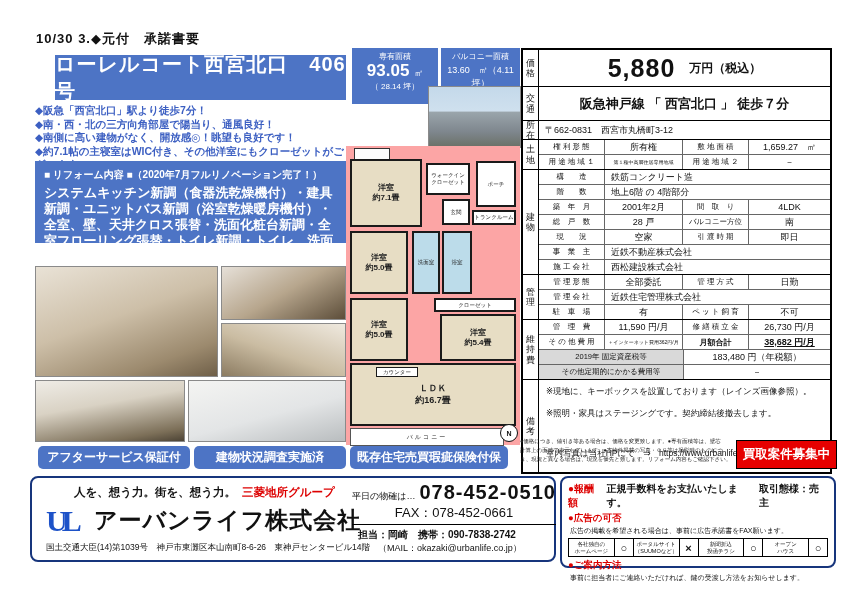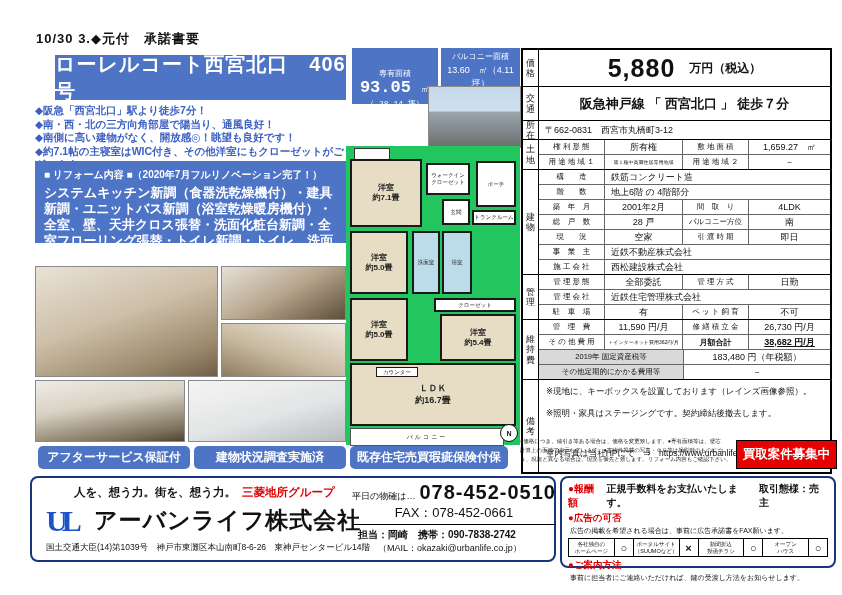--- a/index.html
+++ b/index.html
@@ -6,21 +6,21 @@
   .page{position:relative;width:842px;height:595px;background:#fff;overflow:hidden;
         font-family:"Liberation Sans","DejaVu Sans",sans-serif;color:#111;}
   .pre{white-space:pre-line;}
   .abs{position:absolute;}
   
   .hdr-note{left:36px;top:30px;font-size:13px;letter-spacing:1px;font-weight:600;}
   
   .title-bar{left:55px;top:55px;width:291px;height:45px;background:#4d74c5;color:#fff;
              display:flex;align-items:center;justify-content:center;font-size:20px;font-weight:bold;letter-spacing:1px;}
   .area-box{background:#4d74c5;color:#fff;text-align:center;}
-  .area-senyu{left:352px;top:48px;width:86px;height:56px;padding-top:20px;box-sizing:border-box;font-family:Liberation Mono, monospace;}
+  .area-senyu{left:352px;top:48px;width:86px;height:56px;padding-top:3px;box-sizing:border-box;}
   .area-balc{left:441px;top:48px;width:79px;height:38px;padding-top:3px;box-sizing:border-box;}
   .area-lbl{font-size:8px;}
   .area-val{font-size:17px;font-weight:bold;line-height:1.1;}
   .area-val small{font-size:9px;font-weight:normal;}
   .area-tsubo{font-size:8px;}
   .balc-line{font-size:9px;margin-top:2px;}
   
   .bullets{left:35px;top:104px;width:312px;}
   .bullets div{font-size:10.5px;font-weight:bold;color:#3c5fc2;line-height:13.5px;}
   
@@ -36,21 +36,21 @@
      background:linear-gradient(160deg,#e9e2d6 0%,#cdbfa8 45%,#9c8a6e 80%,#6f5f48 100%);}
   .ph-entry{left:221px;top:266px;width:125px;height:54px;
      background:linear-gradient(150deg,#e6e0d8 0%,#b7a68d 50%,#5d4e3a 100%);}
   .ph-living2{left:221px;top:323px;width:125px;height:54px;
      background:linear-gradient(200deg,#efe9df 0%,#cabca2 55%,#8c7c62 100%);}
   .ph-kitchen{left:35px;top:380px;width:150px;height:62px;
      background:linear-gradient(170deg,#efece6 0%,#d9d2c4 40%,#7c6f58 85%,#4c4335 100%);}
   .ph-bath{left:188px;top:380px;width:158px;height:62px;
      background:linear-gradient(165deg,#f4f4f2 0%,#e3e5e6 55%,#b9bdbf 100%);}
   
-  .plan{left:346px;top:146px;width:174px;height:299px;background:#22c55e;}
+  .plan{left:346px;top:146px;width:174px;height:299px;background:#fca5a5;}
   .room{position:absolute;border:2px solid #1a1a1a;background:#e7ddc4;box-sizing:border-box;
         display:flex;align-items:center;justify-content:center;text-align:center;
         font-size:8px;font-weight:bold;line-height:1.25;color:#222;}
   .room.wet{background:#bcdcea;}
   .room.white{background:#fff;font-weight:normal;}
   .tiny{font-size:5.5px;font-weight:normal;}
   .plan-chip{position:absolute;left:8px;top:2px;width:34px;height:10px;border:1px solid #333;background:#fdfdfd;}
   .balcony-strip{position:absolute;left:4px;top:282px;width:152px;height:16px;border:1px solid #555;
         display:flex;align-items:center;justify-content:center;font-size:6px;letter-spacing:2px;color:#333;background:#fff;}
   .compass{position:absolute;left:154px;top:278px;width:16px;height:16px;border:1.5px solid #111;border-radius:50%;

